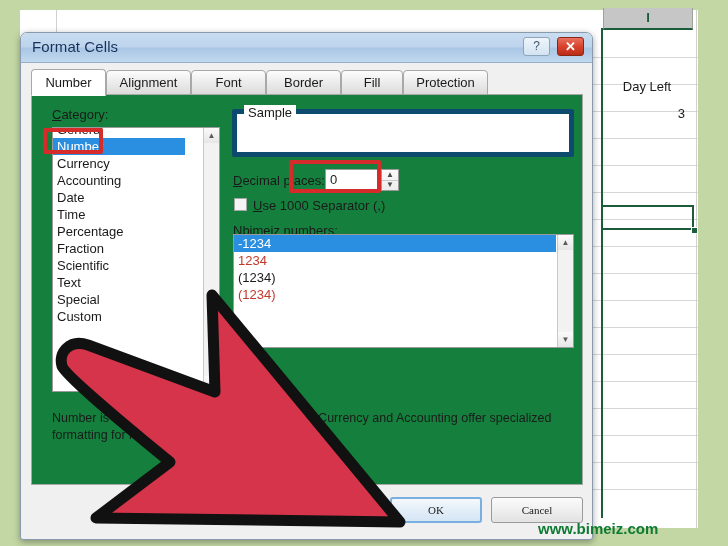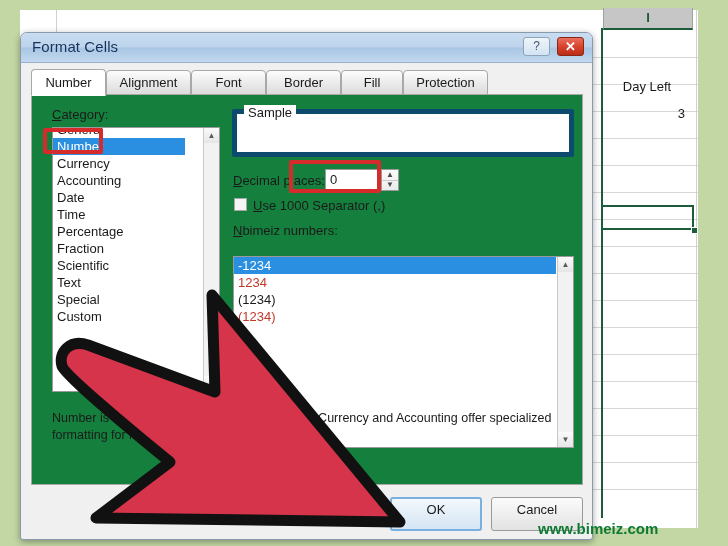--- a/index.html
+++ b/index.html
@@ -285,29 +285,30 @@
     position: absolute;
     font-size: 12.5px;
     color: #1a1a1a;
     line-height: 17px;
     width: 535px;
   }
 
   
   .dlgbtn {
     position: absolute;
-    height: 34px;
+    height: 26px;
     box-sizing: border-box;
     border: 1px solid #9a9a9a;
     border-radius: 3px;
     background: linear-gradient(to bottom,#fbfbfb 0%, #efefef 50%, #e2e2e2 100%);
-    font-size: 13px;
+    font-size: 11px;
     color: #1a1a1a;
     text-align: center;
     line-height: 24px;
+    font-family: Liberation Serif, serif;
   }
   .dlgbtn.focus {
     border: 2px solid #7ab0e0;
     background: linear-gradient(to bottom,#f4f9fd 0%, #e3eef8 50%, #d6e6f5 100%);
     line-height: 22px;
   }
 
   
   .redbox {
     position: absolute;
@@ -456,21 +457,21 @@
       </div>
 
       <div class="checkbox" style="left:202px; top:103px;"></div>
       <div class="lbl" style="left:221px; top:103px;">
         <u>U</u><span>se 1000 Separator (,)</span>
       </div>
 
       <div class="lbl" style="left:201px; top:128px;">
         <u>N</u><span>bimeiz numbers:</span>
       </div>
-      <div class="listbox" style="left:201px; top:161px; width:341px; height:192px;">
+      <div class="listbox" style="left:201px; top:139px; width:341px; height:114px;">
         <div style="position:absolute; left:0; top:0; right:17px;">
           <div class="list-item sel">-1234</div>
           <div class="list-item red">1234</div>
           <div class="list-item">(1234)</div>
           <div class="list-item red">(1234)</div>
         </div>
         <div class="scrollbar" style="height:100%;">
           <div class="sb-arrow sb-up">▲</div>
           <div class="sb-arrow sb-down">▼</div>
         </div>

